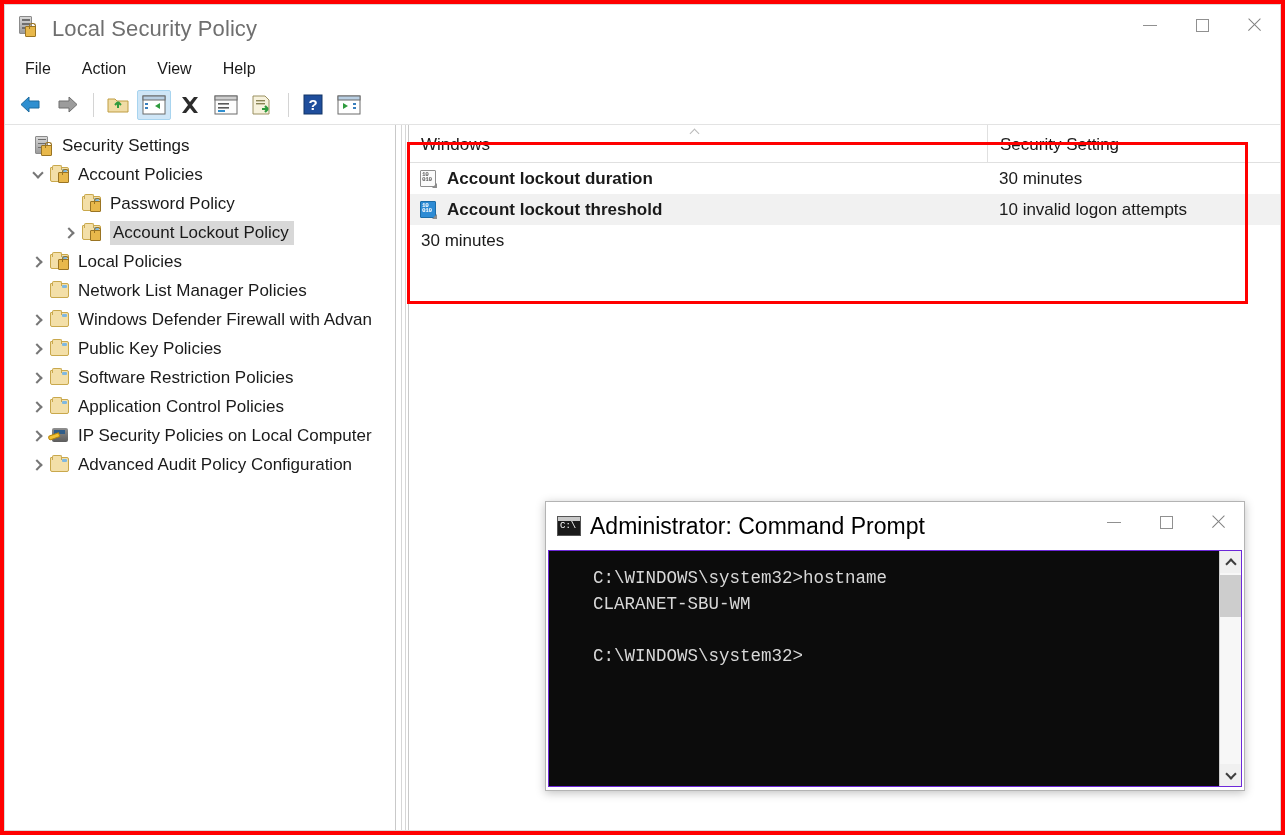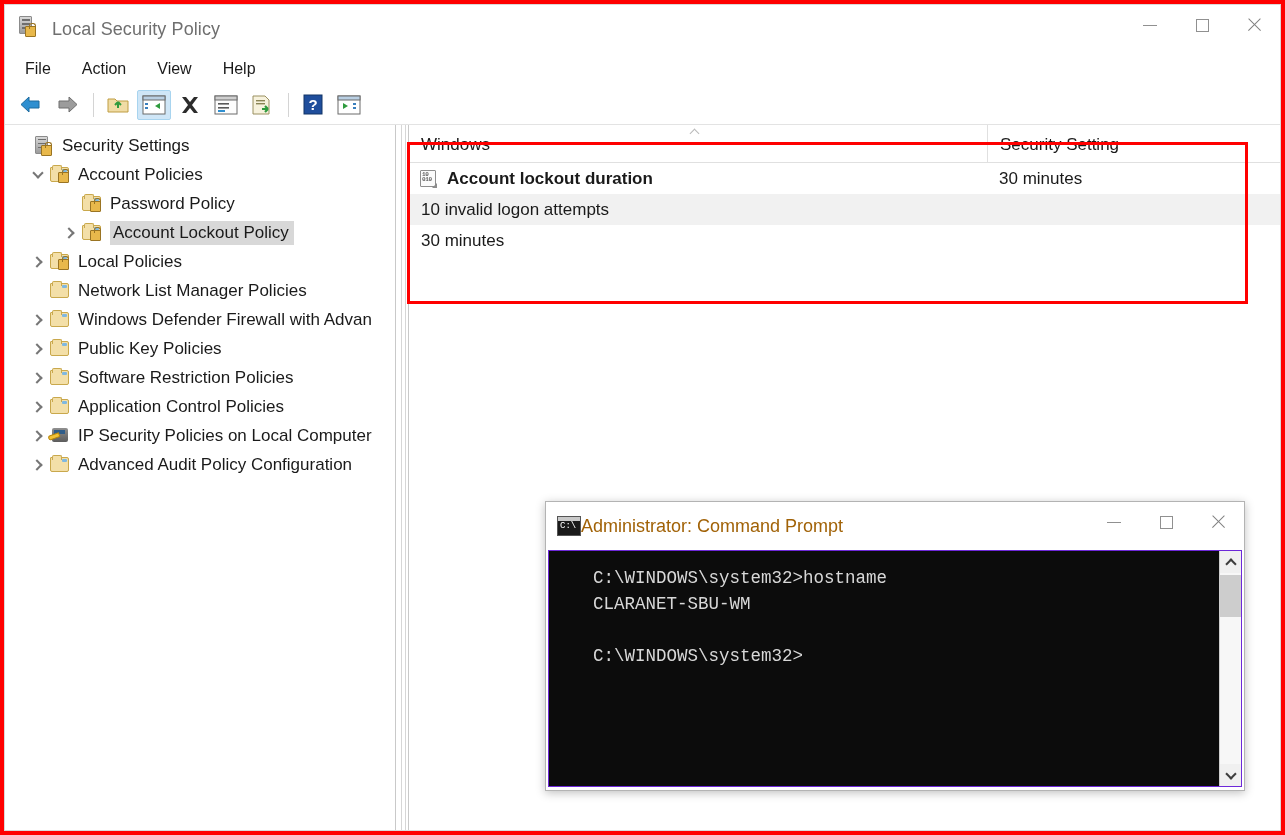--- a/index.html
+++ b/index.html
@@ -39,21 +39,21 @@
     flex: 0 0 auto;
   }
   .titlebar .tb-icon {
     margin-left: 12px;
     width: 26px; height: 26px;
     position: relative;
     flex: 0 0 auto;
   }
   .titlebar .tb-title {
     margin-left: 9px;
-    font-size: 18px;
+    font-size: 22px;
     color: #6f6f6f;
     letter-spacing: 0.1px;
     white-space: nowrap;
   }
   .tb-spacer { flex: 1 1 auto; }
   .wincontrols { display: flex; height: 48px; }
   .wincontrols .wc {
     width: 52px; height: 40px;
     display: flex; align-items: center; justify-content: center;
     color: #909090;
@@ -369,22 +369,23 @@
     content: "C:\\";
     position: absolute; left: 2px; top: 4px;
     color: #ffffff; font-size: 9px;
     font-family: "Liberation Mono", monospace;
   }
   .cmd-ic:after {
     content: ""; position: absolute; left: 0; top: 0; right: 0;
     height: 4px; background: #c9c9c9;
   }
   .cmd-title {
-    font-size: 18px;
-    color: #a16207;
+    margin-left: 9px;
+    font-size: 23px;
+    color: #000000;
     white-space: nowrap;
   }
   .cmd-console {
     flex: 1 1 auto;
     display: flex;
     min-height: 0;
     background: #0c0c0c;
     border: 1px solid #6d28d9;
     margin: 0 2px 3px 2px;
     padding-left: 39px;
@@ -673,20 +674,28 @@
               <span class="pol-doc"></span>
                 <span class="pol-bits">10<br>010</span>
                 <span class="pol-fold"></span>
             </span>
             <span>Account lockout duration</span>
           </div>
           <div class="lr-c2">30 minutes</div>
         </div>
 
         <div class="list-row selected">
+          <div class="lr-c1">
+            <span class="pol-icon">
+              <span class="pol-doc blue"></span>
+                <span class="pol-bits">10<br>010</span>
+                <span class="pol-fold"></span>
+            </span>
+            <span>Account lockout threshold</span>
+          </div>
           <div class="lr-c2">10 invalid logon attempts</div>
         </div>
 
         <div class="list-row">
           <div class="lr-c2">30 minutes</div>
         </div>
 
       </div>
     </div>
   </div>

